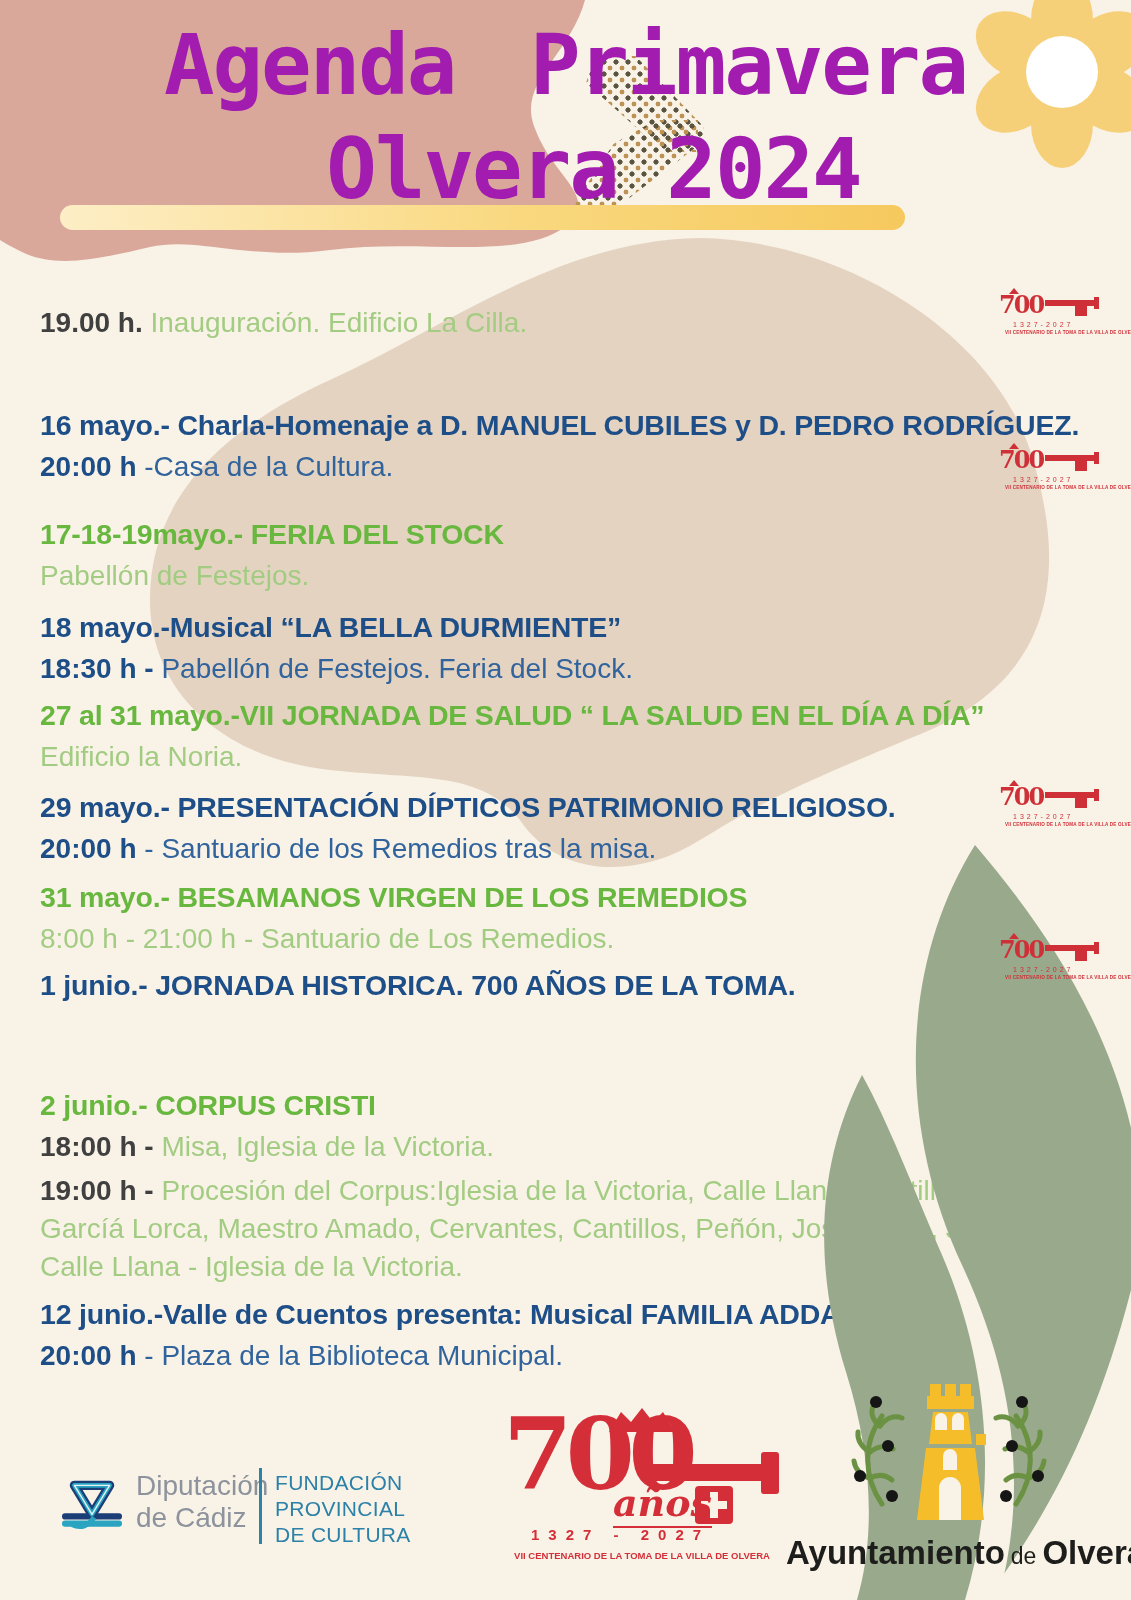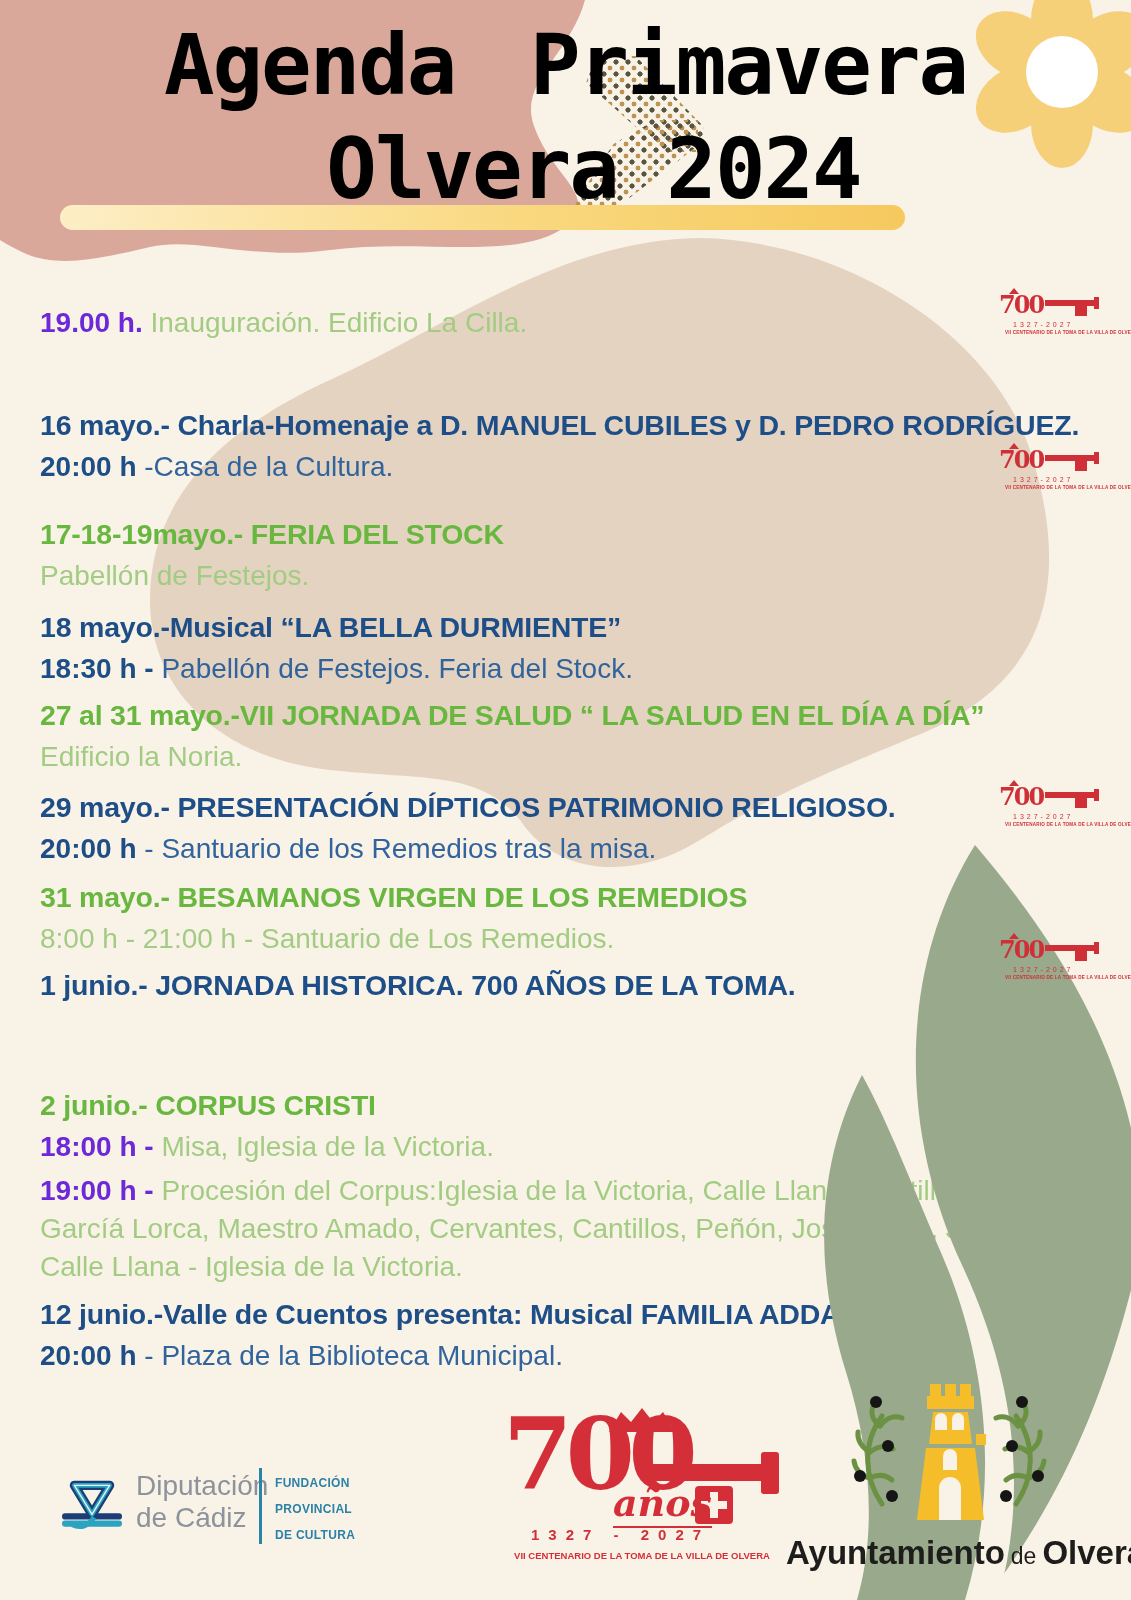--- a/index.html
+++ b/index.html
@@ -17,54 +17,54 @@
            clip-path:polygon(8% 0,42% 0,100% 74%,100% 100%,66% 100%,0 28%);}
   .dots.d2{left:566px;top:120px;width:132px;height:92px;
            clip-path:polygon(68% 0,100% 0,100% 28%,34% 100%,2% 100%,36% 26%);}
 
   
   .accent-bar{position:absolute;left:60px;top:205px;width:845px;height:25px;border-radius:13px;
               background:linear-gradient(90deg,#fdeec6,#f9d87e 55%,#f6c95e);z-index:1;}
 
   
   .title{position:absolute;left:0;width:100%;text-align:center;z-index:2;
-         font-family:"DejaVu Sans Mono",monospace;font-weight:bold;color:#000000;}
+         font-family:"DejaVu Sans Mono",monospace;font-weight:bold;color:#a21caf;}
   .title.l1{top:16px;font-size:84px;letter-spacing:-2px;word-spacing:26px;}
   .title.l2{top:120px;font-size:84px;letter-spacing:-2px;margin-left:28px;}
 
   
   .events{position:absolute;left:40px;top:0;width:1015px;z-index:2;}
   .event{position:absolute;left:0;width:100%;}
   .ev-title{margin:0;font-size:28.5px;font-weight:bold;letter-spacing:-.2px;line-height:34px;white-space:nowrap;}
   .ev-title.green{color:#68b73f;}
   .ev-title.blue{color:#1d4e87;}
   .ev-line{margin:6px 0 0 0;font-size:28px;line-height:38px;}
   .ev-line .time{font-weight:bold;}
-  .event.green .time{color:#6d28d9;}
+  .event.green .time{color:#404040;}
   .event.green .rest{color:#a3cc83;}
   .event.blue .time{color:#1d4e87;}
   .event.blue .rest{color:#31639c;}
 
   
   .badge700{position:absolute;left:999px;width:112px;z-index:4;color:#cf3038;line-height:1;}
   .mb-row{display:flex;align-items:flex-start;}
   .mb-num{font-family:"DejaVu Serif",serif;font-weight:bold;font-size:24px;letter-spacing:-2px;position:relative;}
   .mb-num::before{content:"";position:absolute;left:10px;top:-5px;width:0;height:0;
                   border-left:5px solid transparent;border-right:5px solid transparent;border-bottom:6px solid #cf3038;}
   .mb-key{flex:0 0 auto;margin:7px 0 0 2px;width:52px;height:6px;background:#cf3038;position:relative;}
   .mb-key::after{content:"";position:absolute;right:10px;top:4px;width:12px;height:12px;background:#cf3038;}
   .mb-key::before{content:"";position:absolute;right:-2px;top:-3px;width:5px;height:12px;background:#cf3038;}
   .mb-years{font-size:7px;letter-spacing:3px;margin:4px 0 0 14px;}
   .mb-caption{font-size:4.6px;font-weight:bold;letter-spacing:.2px;margin:3px 0 0 6px;white-space:nowrap;}
 
   
   .footer-item{position:absolute;z-index:4;}
   .dip-name{position:absolute;left:74px;top:0;color:#8d939c;font-size:28px;line-height:32px;}
   .dip-divider{position:absolute;left:197px;top:-2px;width:3px;height:76px;background:#2a84a8;}
-  .dip-org{position:absolute;left:213px;top:0px;color:#2b81a7;font-size:12px;font-weight:bold;line-height:26px;letter-spacing:.3px;}
+  .dip-org{position:absolute;left:213px;top:0px;color:#2b81a7;font-size:21px;font-weight:normal;line-height:26px;letter-spacing:.3px;}
 
   .logo700{position:absolute;left:497px;top:1404px;width:290px;height:175px;z-index:4;color:#d42f38;}
   .l7-num{position:absolute;left:6px;top:0;font-family:"DejaVu Serif",serif;font-weight:bold;
           font-size:100px;letter-spacing:-7px;line-height:100px;}
   .l7-anios{position:absolute;left:116px;top:76px;font-family:"DejaVu Serif",serif;font-style:italic;
             font-weight:bold;font-size:38px;border-bottom:2px solid #d42f38;padding-bottom:1px;}
   .l7-years{position:absolute;left:34px;top:122px;font-size:15px;font-weight:bold;letter-spacing:9px;}
   .l7-caption{position:absolute;left:0;top:146px;width:100%;text-align:center;font-size:9.5px;font-weight:bold;}
 
   .ayto{position:absolute;left:800px;top:1382px;width:300px;z-index:4;}

